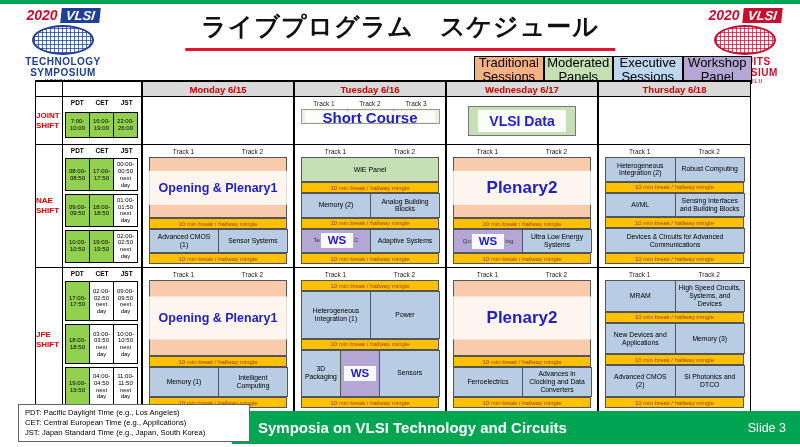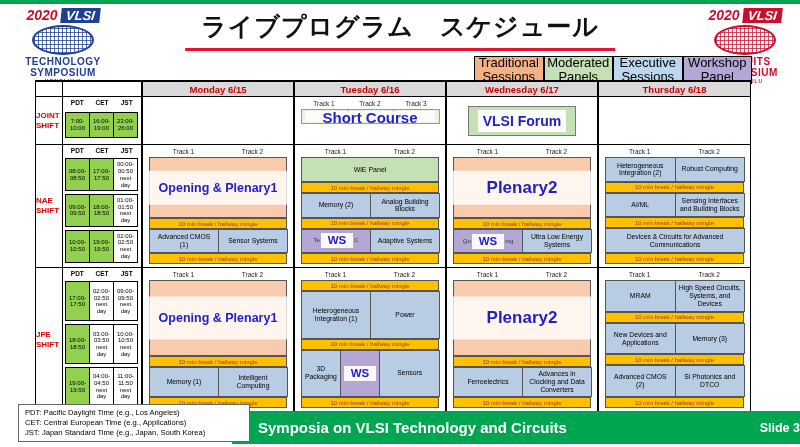--- a/index.html
+++ b/index.html
@@ -102,21 +102,21 @@
          position:relative;display:flex;align-items:center;justify-content:center}
   .forum-band{position:absolute;left:9px;right:9px;top:3px;bottom:3px;background:rgba(255,255,255,.92)}
   .forum-label{position:relative;z-index:1;color:#2121C8;font-weight:bold;font-size:14px;white-space:nowrap}
 
   
   .footnote-box{position:absolute;left:18px;bottom:5px;width:218px;background:#fff;
                 border:1px solid #666;padding:3px 6px;font-size:7.6px;line-height:1.3;z-index:2}
   .footer-bar{position:absolute;left:232px;right:0;bottom:3px;height:33px;background:#00A551;
               display:flex;align-items:center}
   .footer-title{margin-left:26px;color:#fff;font-weight:bold;font-size:15px;white-space:nowrap}
-  .slide-number{margin-left:auto;margin-right:0;color:#fff;font-weight:bold;font-size:12.5px}
+  .slide-number{margin-left:auto;margin-right:14px;color:#fff;font-weight:normal;font-size:12.5px}
 </style>
 </head>
 <body>
 
 <div class="top-strip"></div>
 
 <div class="logo logo-left">
   <div class="logo-top">
     <span class="logo-year">2020</span>
     <span class="logo-brand">VLSI</span>
@@ -197,21 +197,21 @@
           <div class="sc-sub"></div>
           <div class="sc-band"></div>
           <span class="sc-label">Short Course</span>
         </div>
       </div>
     </div>
     <div class="cell day-cell row-joint thickr">
       <div class="day-stack">
         <div class="forum">
           <div class="forum-band"></div>
-          <span class="forum-label">VLSI Forum</span>
+          <span class="forum-label">VLSI Data</span>
         </div>
       </div>
     </div>
     <div class="cell day-cell row-joint">
       <div class="day-stack"></div>
     </div>
     <div class="cell shift-label row-nae">
       <div>NAE</div>
       <div>SHIFT</div>
     </div>

